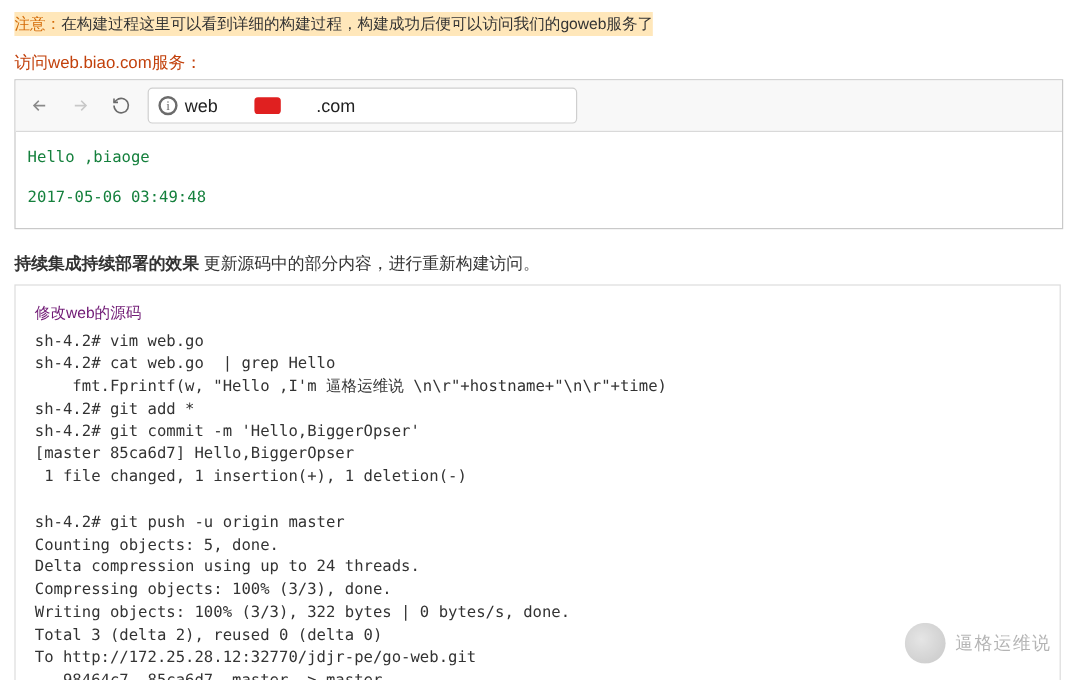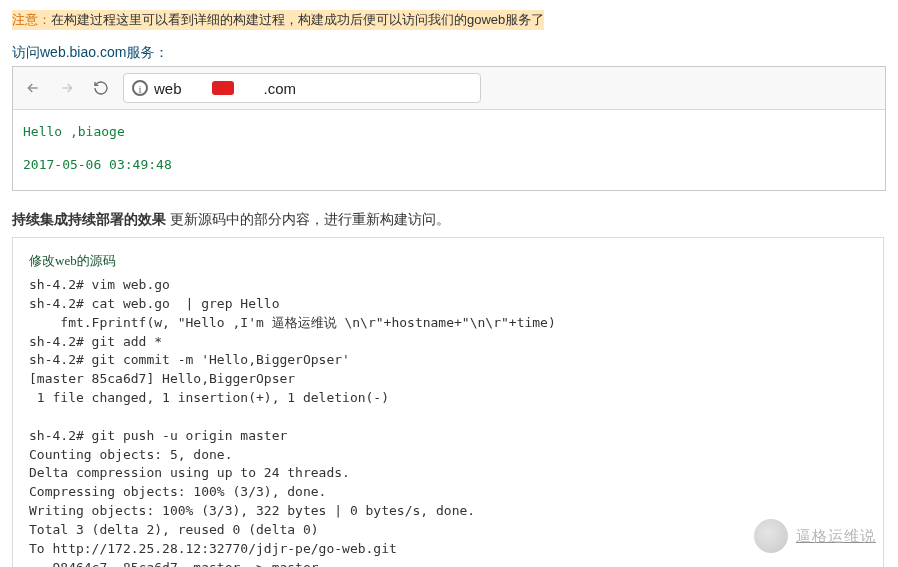--- a/index.html
+++ b/index.html
@@ -18,21 +18,21 @@
     color: #333;
     font-size: 13px;
     padding: 1px 0;
     margin-bottom: 14px;
   }
   .note .prefix {
     color: #d46b08;
   }
   .section-label {
     font-size: 14px;
-    color: #0c4a6e;
+    color: #c2410c;
     margin-bottom: 4px;
   }
   .browser-frame {
     border: 1px solid #c9c9c9;
     width: 872px;
     box-shadow: 0 0 0 rgba(0,0,0,0);
     margin-bottom: 20px;
   }
   .browser-toolbar {
     display: flex;
@@ -107,43 +107,42 @@
 
   .code-block {
     border: 1px solid #dcdcdc;
     background: #fff;
     padding: 14px 16px 18px 16px;
     width: 872px;
     box-sizing: border-box;
   }
   .code-block .caption {
     font-size: 13px;
-    color: #14532d;
+    color: #701a75;
     margin-bottom: 6px;
-    font-family: Liberation Serif, serif;
+    font-family: Liberation Sans, sans-serif;
   }
   pre {
     margin: 0;
     font-family: "Menlo", "Consolas", monospace;
     font-size: 13px;
     line-height: 1.45;
     color: #333;
     white-space: pre;
   }
 
   .watermark {
     position: fixed;
     right: 22px;
     bottom: 14px;
     display: flex;
     align-items: center;
     gap: 8px;
     opacity: 0.55;
     pointer-events: none;
-    text-decoration: underline;
   }
   .wm-circle {
     width: 34px; height: 34px;
     border-radius: 50%;
     background: radial-gradient(circle at 40% 40%, #d0d0d0, #9a9a9a);
   }
   .wm-text {
     font-size: 15px;
     color: #777;
     letter-spacing: 1px;

